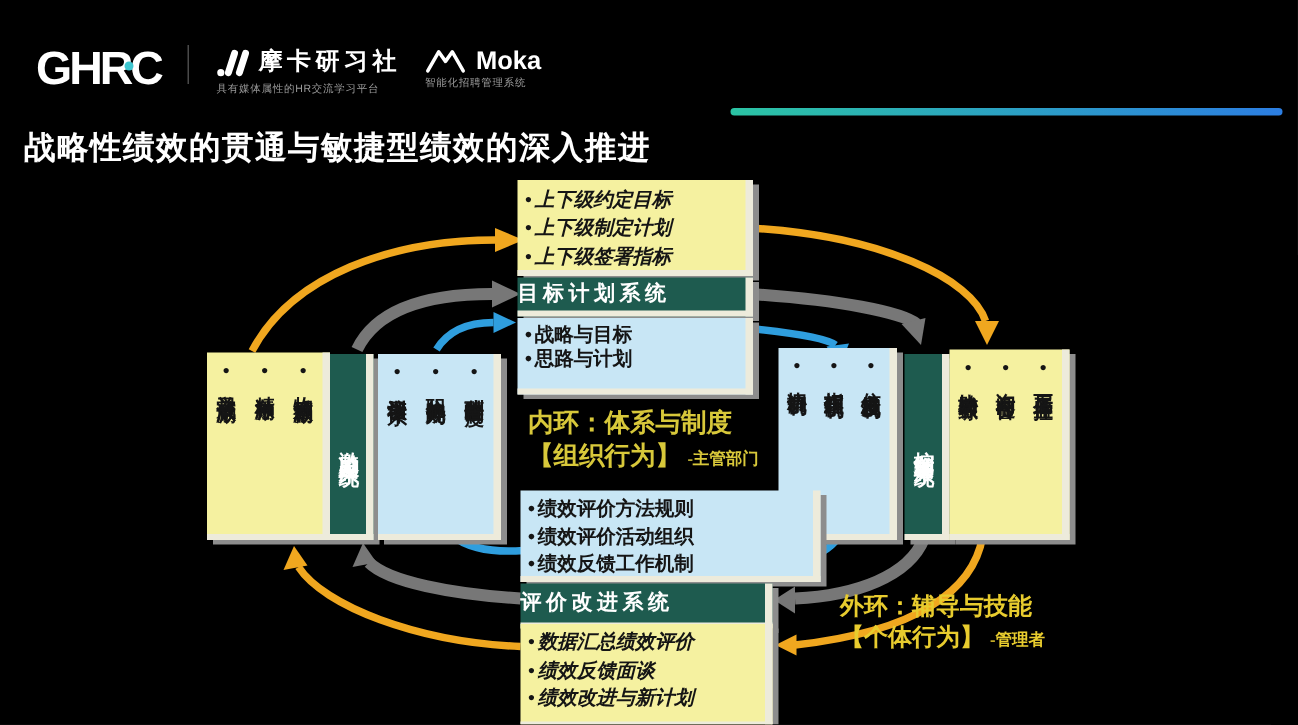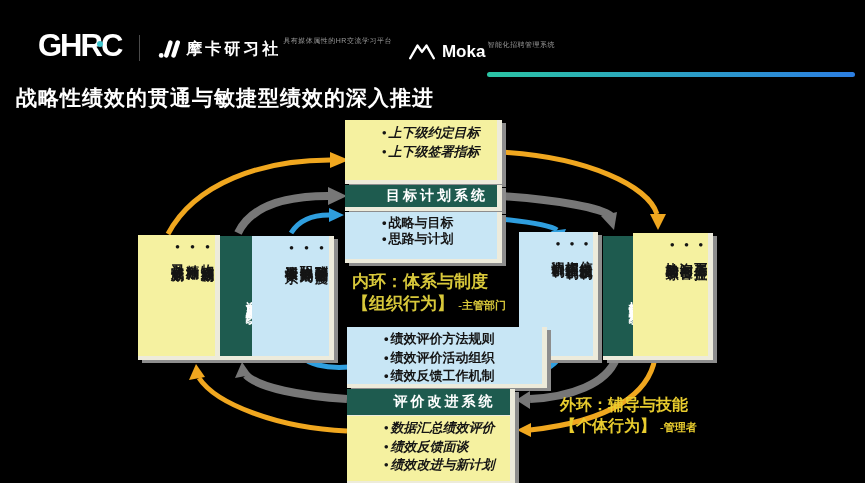--- a/index.html
+++ b/index.html
@@ -6,55 +6,55 @@
     --background:#000000; --underline-gradient-start:#2bc4a4; --underline-gradient-end:#2c7ee2;
     --yellow-box:#f5f1a0; --blue-box:#c8e6f5; --teal-system:#1e5b4f; --box-text:#151515;
     --orange-arrow:#f0a71f; --gray-arrow:#777777; --blue-arrow:#2f9ede;
     --label-yellow-inner:#d8c83a; --label-yellow-outer:#e8cc2e;
     --edge-white:#edebdb; --shadow-gray:#8d8d8d; --tagline-gray:#9a9a9a;
   }
   html,body{margin:0;padding:0;background:#111;}
   .slide{position:relative;width:865px;height:483px;background:var(--background);overflow:hidden;
          font-family:"Liberation Sans",sans-serif;}
   
-  .brand{position:absolute;left:38px;top:30px;display:flex;align-items:flex-end;gap:16px;}
+  .brand{position:absolute;left:24px;top:30px;display:flex;align-items:flex-start;gap:16px;}
   .ghrc{position:relative;color:#fff;font-weight:bold;font-size:31px;letter-spacing:-2px;line-height:1;}
   .ghrc .dot{position:absolute;left:59px;top:11px;width:6px;height:6px;border-radius:50%;background:#3ec6d0;}
   .brand-divider{width:1px;height:26px;background:#4a4a4a;margin:0 2px;}
-  .logo-col{display:flex;flex-direction:row;justify-content:center;gap:2px;}
+  .logo-col{display:flex;flex-direction:column;justify-content:center;gap:2px;}
   .logo-row{display:flex;align-items:center;gap:6px;}
   .moka-comm-name{color:#fff;font-size:16px;font-weight:600;letter-spacing:3px;line-height:1;}
   .moka-name{color:#fff;font-size:17px;font-weight:800;line-height:1;}
   .tagline{color:var(--tagline-gray);font-size:7px;letter-spacing:.5px;line-height:1;}
   .slide-title{position:absolute;left:487px;top:24px;width:370px;text-align:center;color:#fff;
                font-size:27px;font-weight:bold;letter-spacing:2px;}
   .title-underline{position:absolute;left:487px;top:72px;width:280px;height:5px;border-radius:3px;
                background:linear-gradient(90deg,var(--underline-gradient-start),var(--underline-gradient-end));}
   .subtitle{position:absolute;left:16px;top:84px;color:#ffffff;font-size:21px;font-weight:bold;letter-spacing:1px;}
   
   .arrows{position:absolute;left:0;top:0;z-index:1;}
   .arrows path{fill:none;}
   .arrows .o{stroke:var(--orange-arrow);stroke-width:5;}
   .arrows .g{stroke:var(--gray-arrow);stroke-width:8;}
   .arrows .b{stroke:var(--blue-arrow);stroke-width:5;}
   .arrows polygon.o{fill:var(--orange-arrow);stroke:none;}
   .arrows polygon.g{fill:var(--gray-arrow);stroke:none;}
   .arrows polygon.b{fill:var(--blue-arrow);stroke:none;}
-  .box{position:absolute;z-index:2;box-sizing:border-box;padding-left:32px;}
+  .box{position:absolute;z-index:2;box-sizing:border-box;}
   .paper{border-right:5px solid var(--edge-white);border-bottom:4px solid var(--edge-white);
          box-shadow:4px 3px 0 var(--shadow-gray);}
   .ybox{background:var(--yellow-box);}
   .bbox{background:var(--blue-box);}
   .items{list-style:none;margin:0;padding:3px 3px 0 5px;}
   .items li{color:var(--box-text);white-space:nowrap;}
   .items li::before{content:"•";font-style:normal;margin-right:2px;}
   .kai li{font-family:"Liberation Serif",serif;font-weight:bold;font-style:italic;font-size:13px;}
   .hei li{font-family:"Liberation Sans",sans-serif;font-weight:bold;font-size:13px;}
   .lh19 li{line-height:19px;} .lh16 li{line-height:15.5px;} .lh18 li{line-height:18.5px;}
-  .syshead{display:flex;align-items:center;justify-content:center;background:var(--teal-system);
+  .syshead{display:flex;align-items:center;justify-content:flex-start;background:var(--teal-system);
            color:#fff;font-weight:bold;font-size:14px;letter-spacing:3px;}
   .vbox{display:flex;flex-direction:row;justify-content:space-around;align-items:flex-start;padding-top:4px;}
   .vcol{writing-mode:vertical-rl;text-orientation:upright;color:var(--box-text);
         font-family:"Liberation Serif",serif;font-weight:bold;font-size:13px;line-height:1;letter-spacing:1px;}
   .vcol::before{content:"•";letter-spacing:0;}
   .syscol{writing-mode:vertical-rl;text-orientation:upright;display:flex;align-items:center;justify-content:center;
           background:var(--teal-system);color:#fff;font-weight:bold;font-size:13.5px;letter-spacing:2px;}
   .ring-label{position:absolute;z-index:3;font-family:"Liberation Serif",serif;font-weight:bold;white-space:nowrap;}
   .inner-label{color:var(--label-yellow-inner);font-size:17px;line-height:22px;}
   .outer-label{color:var(--label-yellow-outer);font-size:16px;line-height:21px;}
@@ -125,20 +125,21 @@
       <path class="b" d="M560,357 C553,367 542,372 530,374"></path>
       <polygon class="b" points="529,368 529,382 515,375"></polygon>
       <path class="b" d="M349,367 C323,369 308,363 302,357"></path>
       <polygon class="b" points="291,357 306,356 297,344"></polygon>
     </g>
   </svg>
 
   <div class="box paper ybox" style="left:345px;top:120px;width:157px;height:64px;">
     <ul class="items kai lh19">
       <li>上下级约定目标</li>
+      <li>上下级制定计划</li>
       <li>上下级签署指标</li>
     </ul>
   </div>
   <div class="box paper syshead" style="left:345px;top:185px;width:157px;height:26px;">
     <span>目标计划系统</span>
   </div>
   <div class="box paper bbox" style="left:345px;top:212px;width:157px;height:51px;">
     <ul class="items hei lh16">
       <li>战略与目标</li>
       <li>思路与计划</li>

